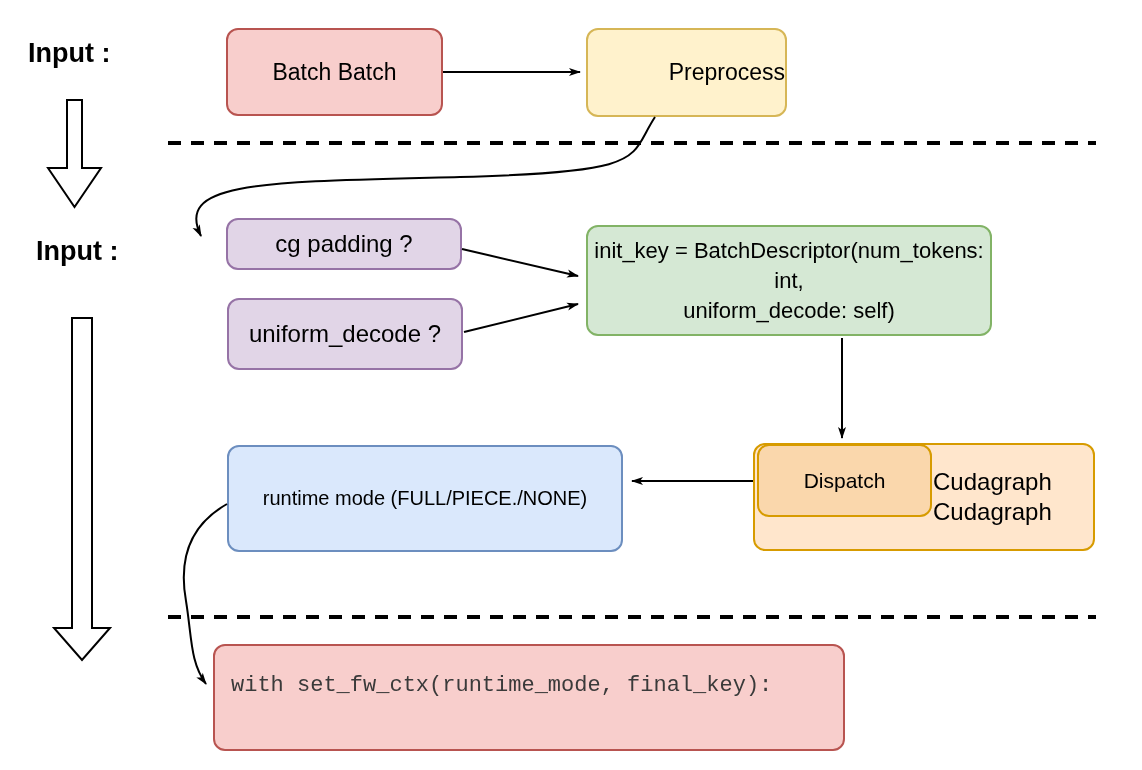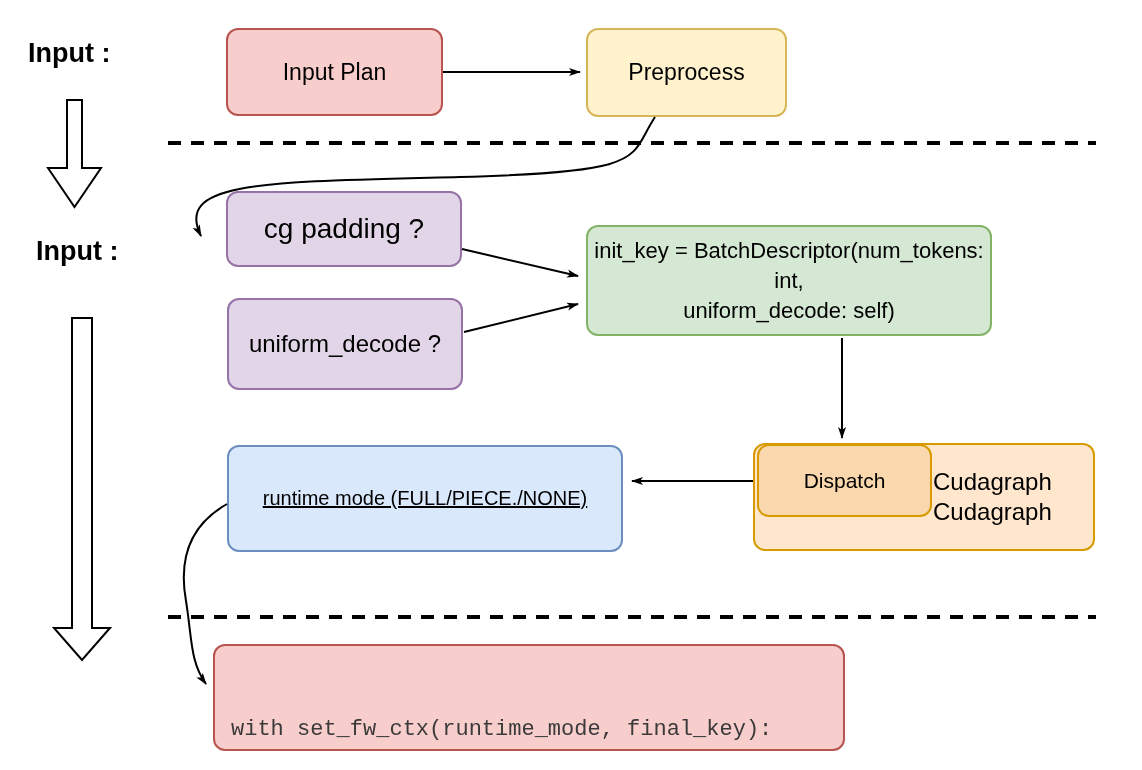--- a/index.html
+++ b/index.html
@@ -13,75 +13,75 @@
     --line-color:#000000; --code-text:#3a3a3a;
   }
   html,body{margin:0;padding:0;background:#fff;}
   .canvas{position:relative;width:1142px;height:770px;background:#ffffff;overflow:hidden;
           font-family:"Liberation Sans",sans-serif;color:#000;}
   .sec-label{position:absolute;font-weight:bold;font-size:27px;white-space:nowrap;}
   .box{position:absolute;border-radius:12px;border:2px solid;display:flex;flex-direction:column;
        align-items:center;justify-content:center;text-align:center;box-sizing:border-box;}
   .box span{display:block;}
   .red{background:var(--red-fill);border-color:var(--red-stroke);}
-  .yellow{background:var(--yellow-fill);border-color:var(--yellow-stroke);}
+  .yellow{background:var(--yellow-fill);border-color:var(--yellow-stroke);align-items:flex-end;}
   .purple{background:var(--purple-fill);border-color:var(--purple-stroke);}
   .green{background:var(--green-fill);border-color:var(--green-stroke);}
   .blue{background:var(--blue-fill);border-color:var(--blue-stroke);}
   .orange{background:var(--orange-fill);border-color:var(--orange-stroke);}
   .orange-inner{background:var(--orange-inner-fill);border-color:var(--orange-stroke);}
   .codebox{align-items:flex-start;justify-content:flex-start;text-align:left;
            font-family:"Liberation Mono",monospace;font-size:22px;line-height:32px;
            color:var(--code-text);padding:24px 6px 0 16px;}
-  .codebox span{white-space:pre;margin-top:44px;}
+  .codebox span{white-space:pre;}
   .overlay{position:absolute;left:0;top:0;pointer-events:none;}
   .arrow{stroke:var(--line-color);stroke-width:2;fill:none;marker-end:url(#ah);}
   .dash{stroke:var(--line-color);stroke-width:4;stroke-dasharray:13 10;fill:none;}
   .hollow{fill:#ffffff;stroke:var(--line-color);stroke-width:2;}
   .txtblock{position:absolute;}
 </style>
 </head>
 <body>
 
 <div class="canvas">
 
   <div class="sec-label" style="left:28px;top:38px;">Input :</div>
   <div class="sec-label" style="left:36px;top:236px;">Input :</div>
 
   <div class="box red" style="left:226px;top:28px;width:217px;height:88px;font-size:23px;">
-    <span>Input Plan</span>
+    <span>Batch Batch</span>
   </div>
 
   <div class="box yellow" style="left:586px;top:28px;width:201px;height:89px;font-size:23px;">
     <span>Preprocess</span>
   </div>
 
-  <div class="box purple" style="left:226px;top:191px;width:236px;height:76px;font-size:28px;">
+  <div class="box purple" style="left:226px;top:218px;width:236px;height:52px;font-size:24px;">
     <span>cg padding ?</span>
   </div>
 
-  <div class="box purple" style="left:227px;top:298px;width:236px;height:92px;font-size:24px;">
+  <div class="box purple" style="left:227px;top:298px;width:236px;height:72px;font-size:24px;">
     <span>uniform_decode ?</span>
   </div>
 
   <div class="box green" style="left:586px;top:225px;width:406px;height:111px;font-size:22px;line-height:30px;">
     <span>init_key = BatchDescriptor(num_tokens: int,</span>
     <span>uniform_decode: self)</span>
   </div>
 
   <div class="box orange" style="left:753px;top:443px;width:342px;height:108px;"></div>
   <div class="box orange-inner" style="left:757px;top:444px;width:175px;height:73px;font-size:21px;border-radius:12px;">
     <span>Dispatch</span>
   </div>
   <div class="txtblock" style="left:933px;top:467px;width:162px;font-size:24px;line-height:30px;">
     <span style="display:block;">Cudagraph</span>
     <span style="display:block;">Cudagraph</span>
   </div>
 
-  <div class="box blue" style="left:227px;top:445px;width:396px;height:107px;font-size:20px;line-height:27px;text-decoration:underline;">
+  <div class="box blue" style="left:227px;top:445px;width:396px;height:107px;font-size:20px;line-height:27px;">
     <span>runtime mode (FULL/PIECE./NONE)</span>
   </div>
 
   <div class="box red codebox" style="left:213px;top:644px;width:632px;height:107px;">
     <span>with set_fw_ctx(runtime_mode, final_key):</span>
   </div>
 
   <svg class="overlay" width="1142" height="770" viewBox="0 0 1142 770">
     <defs>
       <marker id="ah" markerWidth="16" markerHeight="12" refX="12" refY="5" orient="auto" markerUnits="userSpaceOnUse">

